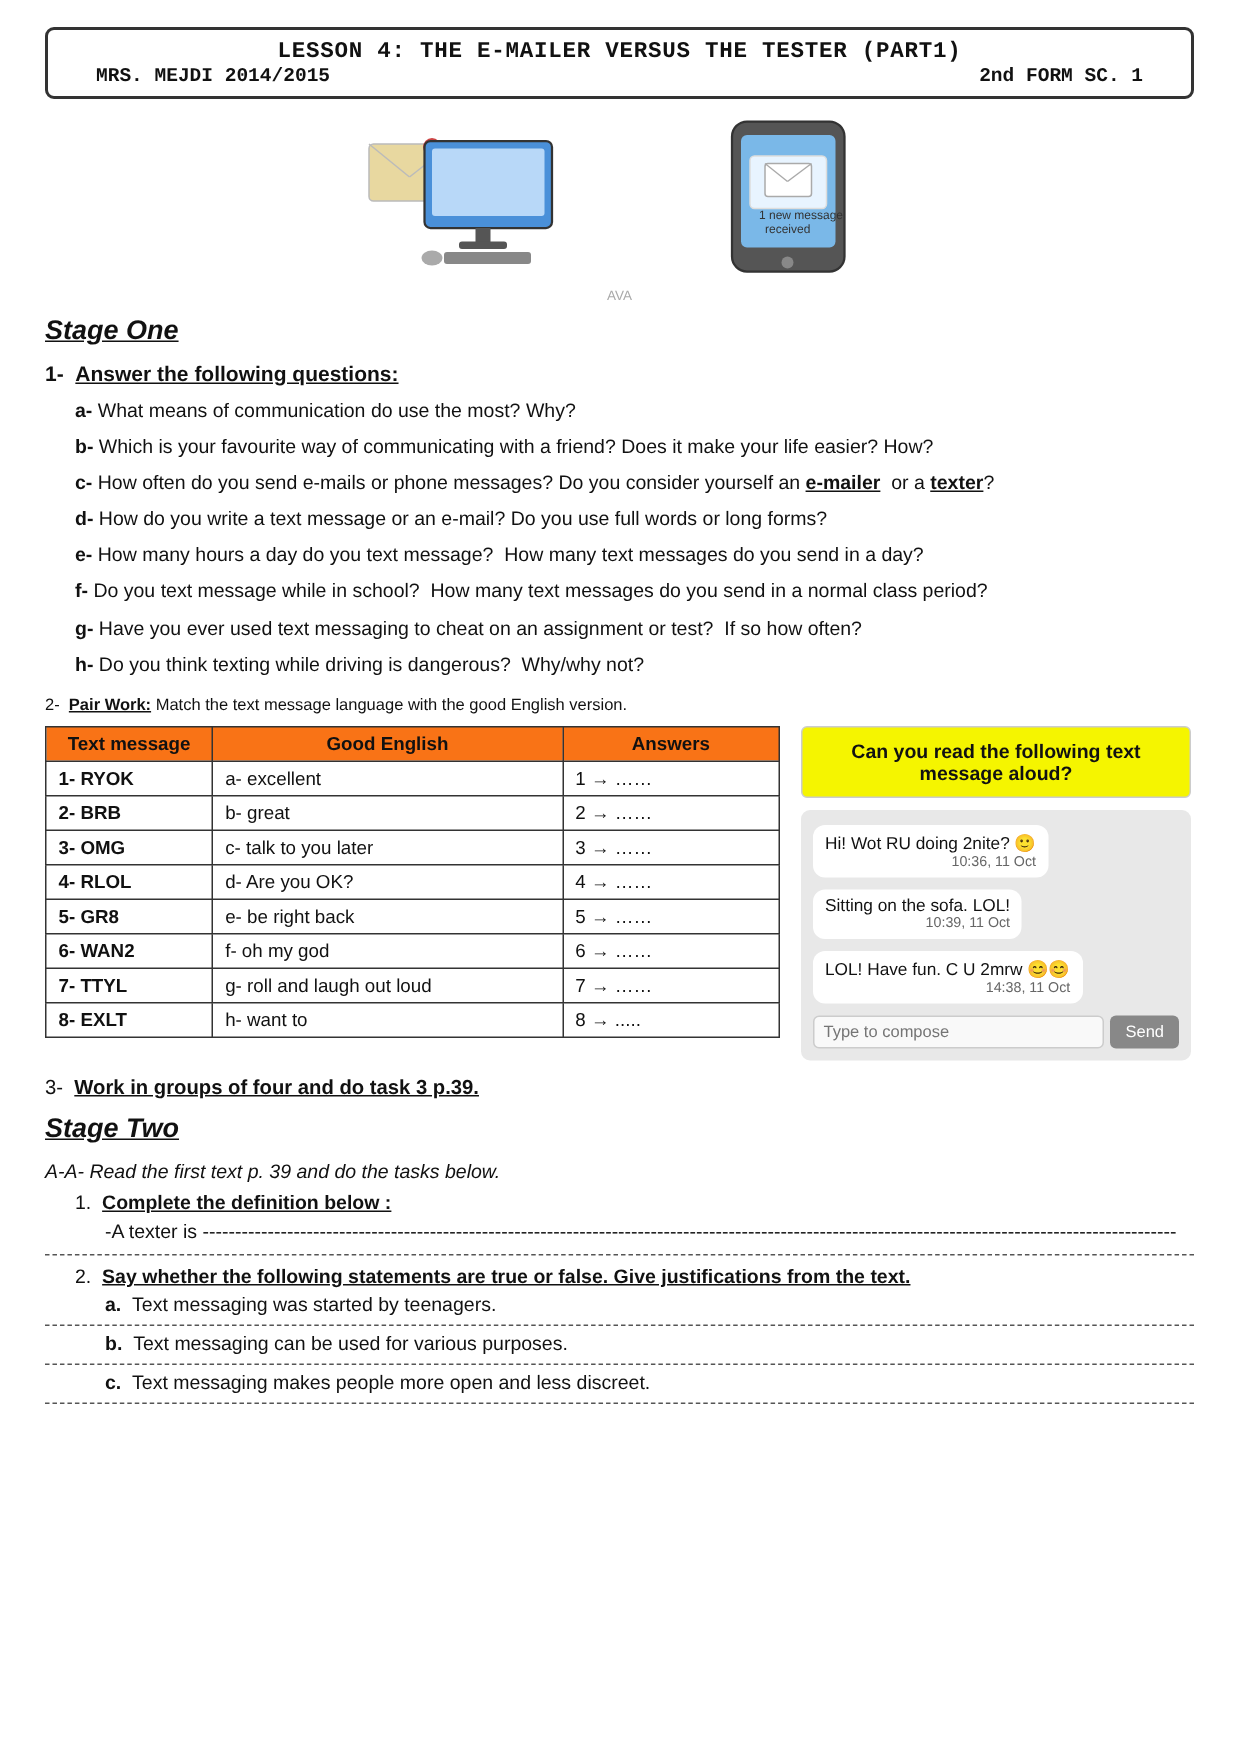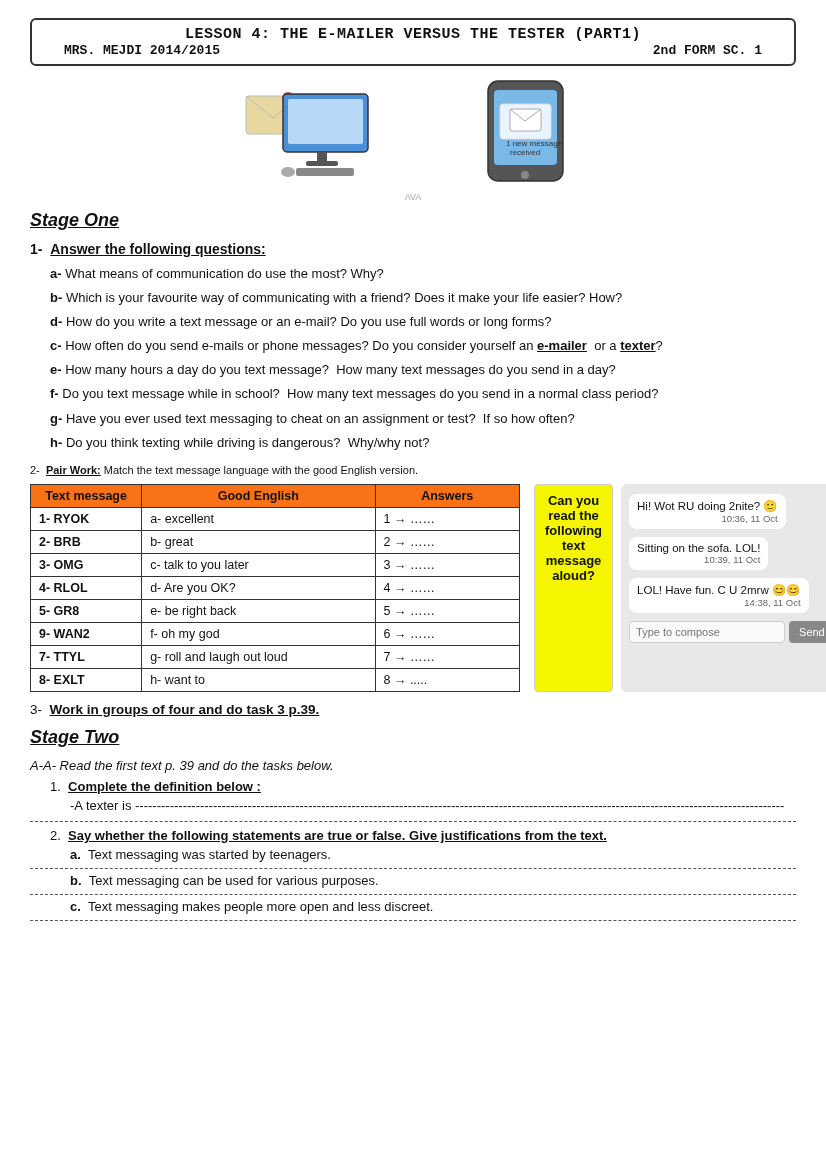--- a/index.html
+++ b/index.html
@@ -107,21 +107,21 @@
     .match-table td:nth-child(2) {
       width: 210px;
     }
     .match-table td:nth-child(3) {
       width: 130px;
     }
     
     .right-panel {
       width: 260px;
       display: flex;
-      flex-direction: row;
+      flex-direction: column;
       gap: 8px;
     }
     .yellow-box {
       background: #f5f500;
       border: 1px solid #ccc;
       border-radius: 4px;
       padding: 8px 10px;
       font-weight: bold;
       font-size: 13px;
       text-align: center;
@@ -250,22 +250,22 @@
 <div class="ava-text">AVA</div>
 
 <div class="stage-label">Stage One</div>
 
 <div class="section-num">
   <span>1-</span>&nbsp;&nbsp;<span class="underline-bold">Answer the following questions:</span>
 </div>
 <ul class="questions-list">
   <li><b>a-</b> What means of communication do use the most? Why?</li>
   <li><b>b-</b> Which is your favourite way of communicating with a friend? Does it make your life easier? How?</li>
+  <li><b>c-</b> How often do you send e-mails or phone messages? Do you consider yourself an <span style="text-decoration:underline;font-weight:bold">e-mailer</span> &nbsp;or a <span style="text-decoration:underline;font-weight:bold">texter</span>?</li>
   <li><b>d-</b> How do you write a text message or an e-mail? Do you use full words or long forms?</li>
-  <li><b>c-</b> How often do you send e-mails or phone messages? Do you consider yourself an <span style="text-decoration:underline;font-weight:bold">e-mailer</span> &nbsp;or a <span style="text-decoration:underline;font-weight:bold">texter</span>?</li>
   <li><b>e-</b> How many hours a day do you text message? &nbsp;How many text messages do you send in a day?</li>
   <li><b>f-</b> Do you text message while in school? &nbsp;How many text messages do you send in a normal class period?</li>
   <li><b>g-</b> Have you ever used text messaging to cheat on an assignment or test? &nbsp;If so how often?</li>
   <li><b>h-</b> Do you think texting while driving is dangerous? &nbsp;Why/why not?</li>
 </ul>
 
 <div class="pair-work-label">
   <span>2-</span>&nbsp;&nbsp;<span class="underline-bold">Pair Work:</span>&nbsp;<span>Match the text  message language with the good English version.</span>
 </div>
 
@@ -300,21 +300,21 @@
     <td>4- RLOL</td>
     <td>d- Are you OK?</td>
     <td>4 → ……</td>
   </tr>
           <tr>
     <td>5- GR8</td>
     <td>e- be right back</td>
     <td>5 → ……</td>
   </tr>
           <tr>
-    <td>9- WAN2</td>
+    <td>6- WAN2</td>
     <td>f- oh my god</td>
     <td>6 → ……</td>
   </tr>
           <tr>
     <td>7- TTYL</td>
     <td>g- roll and laugh out loud</td>
     <td>7 → ……</td>
   </tr>
           <tr>
     <td>8- EXLT</td>

